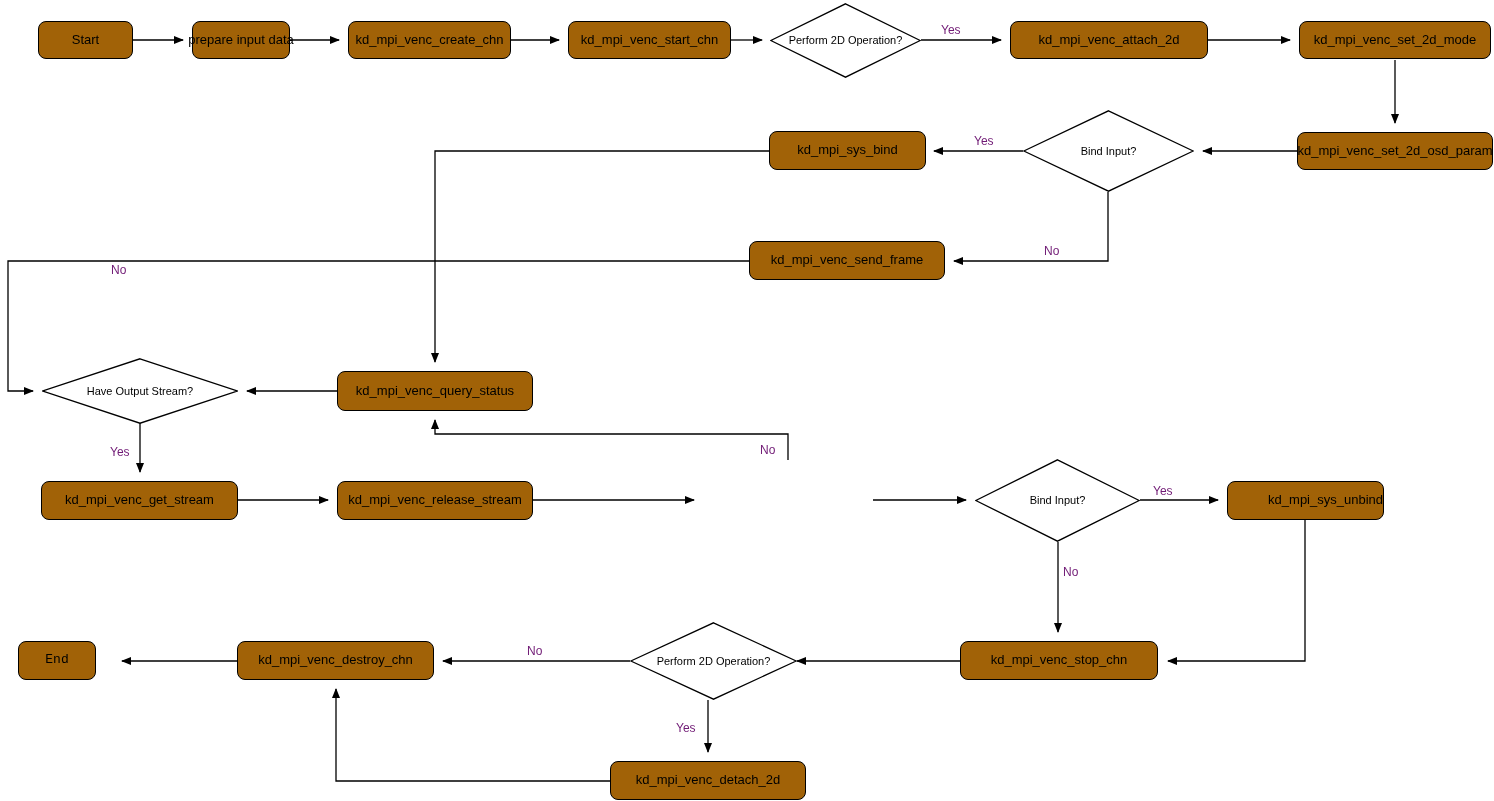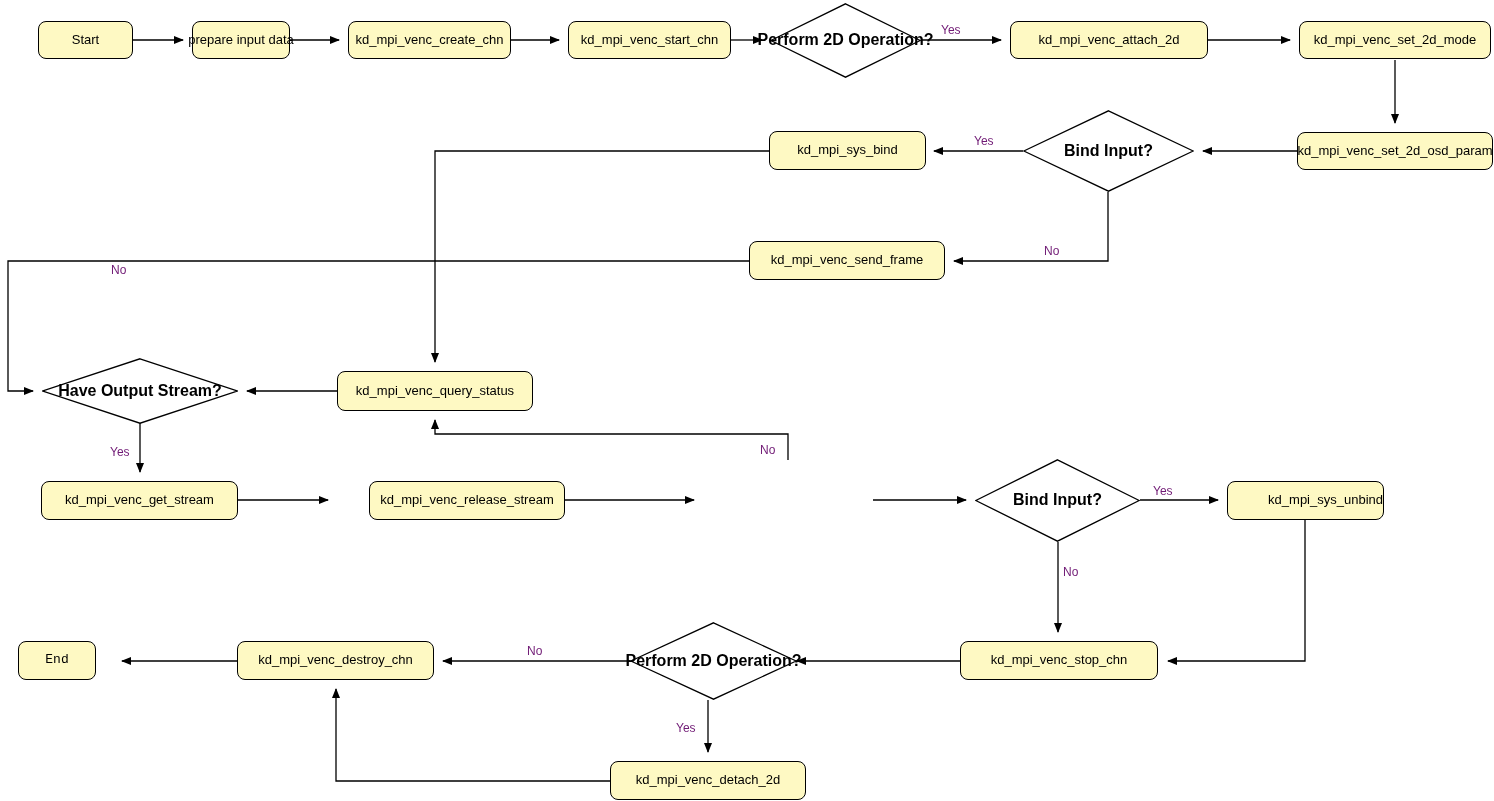--- a/index.html
+++ b/index.html
@@ -31,38 +31,37 @@
     justify-content: center;
     text-align: center;
     color: #000000;
     font-size: 13px;
     line-height: 1.15;
     white-space: nowrap;
   }
   .node.proc {
     border: 1.2px solid #000000;
     border-radius: 8px;
-    background: #fef9c3;
+    background: #a16207;
   }
   .node.dec {
     background: transparent;
     border: none;
   }
   .dec .diamond-svg {
     position: absolute;
     left: 0;
     top: 0;
     width: 100%;
     height: 100%;
   }
   .dec .dec-label {
     position: relative;
     z-index: 2;
-    font-size: 16px;
-    font-weight: bold;
+    font-size: 11px;
   }
   .edge-label {
     position: absolute;
     font-size: 12px;
     color: #701a75;
     white-space: nowrap;
   }
 </style>
 </head>
 <body>
@@ -184,21 +183,21 @@
     <span>kd_mpi_venc_get_stream</span>
   </div>
 
   <div class="node dec" style="left:42px; top:358px; width:196px; height:66px;">
     <svg class="diamond-svg" viewBox="0 0 196 66" preserveAspectRatio="none">
       <polygon points="98,0.8 195.2,33 98,65.2 0.8,33" fill="#ffffff" stroke="#000000" stroke-width="1.3" vector-effect="non-scaling-stroke"></polygon>
     </svg>
     <span class="dec-label">Have Output Stream?</span>
   </div>
 
-  <div class="node proc" style="left:337px; top:481px; width:196px; height:39px;margin-left:32px;">
+  <div class="node proc" style="left:337px; top:481px; width:196px; height:39px;">
     <span>kd_mpi_venc_release_stream</span>
   </div>
 
 
   <div class="node dec" style="left:975px; top:459px; width:165px; height:83px;">
     <svg class="diamond-svg" viewBox="0 0 165 83" preserveAspectRatio="none">
       <polygon points="82.5,0.8 164.2,41.5 82.5,82.2 0.8,41.5" fill="#ffffff" stroke="#000000" stroke-width="1.3" vector-effect="non-scaling-stroke"></polygon>
     </svg>
     <span class="dec-label">Bind Input?</span>
   </div>

